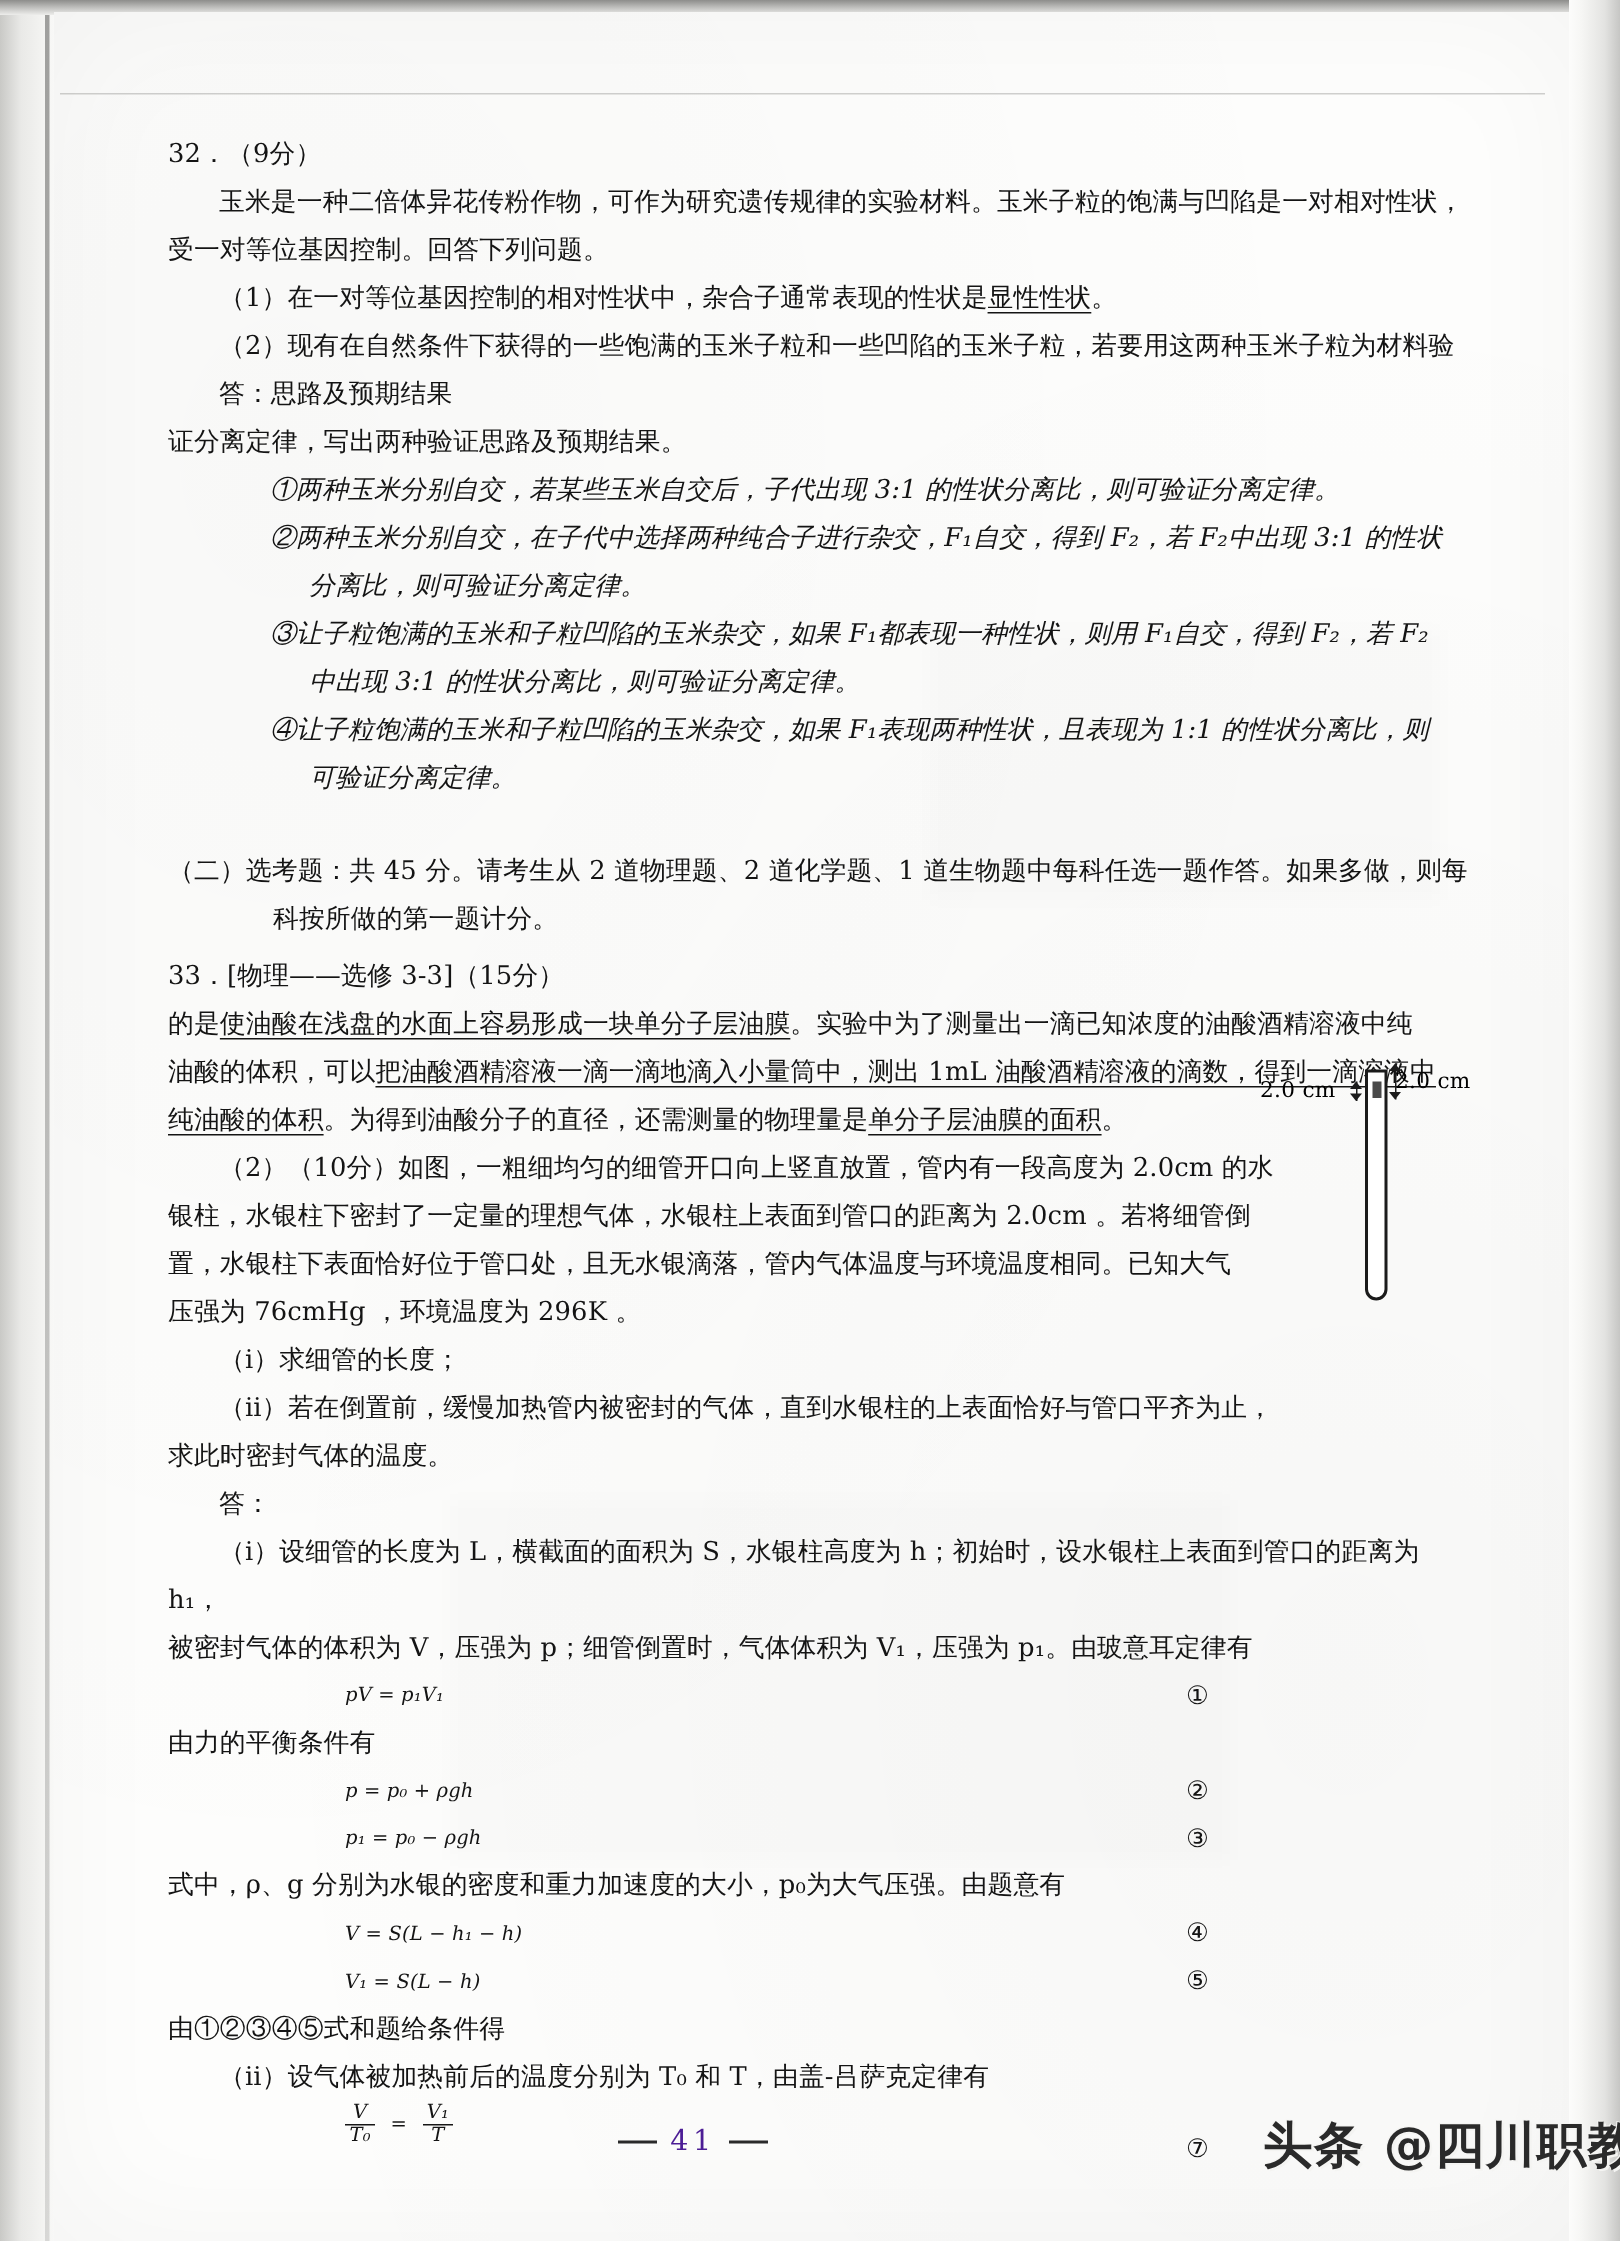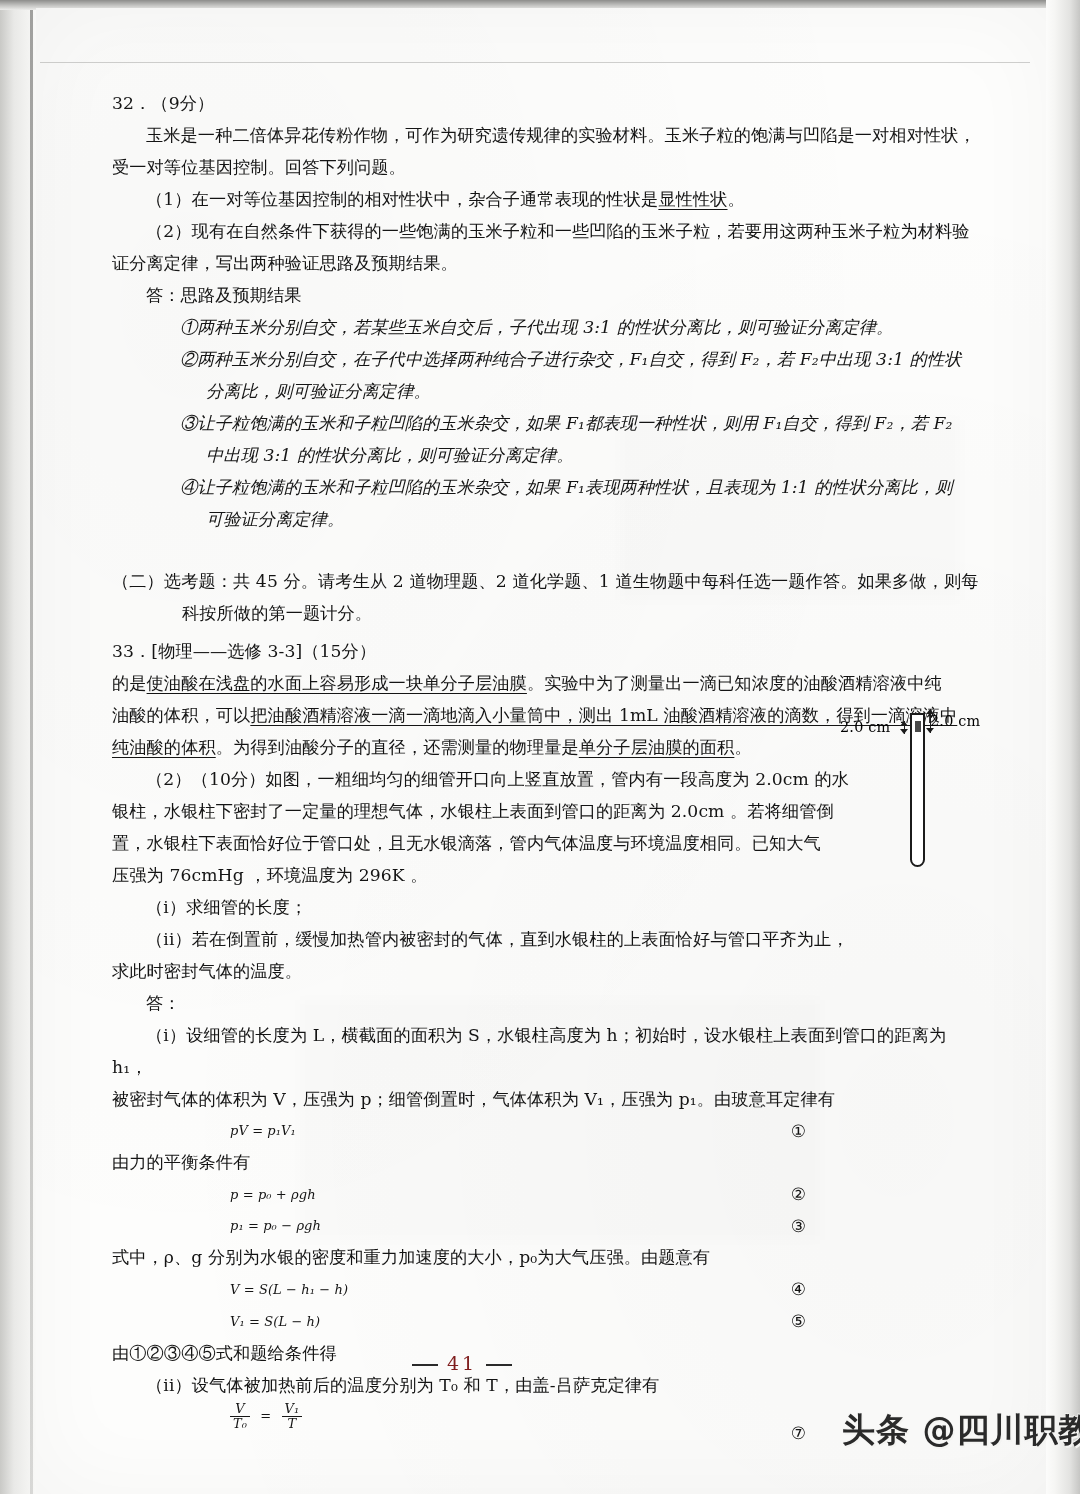--- a/index.html
+++ b/index.html
@@ -105,22 +105,22 @@
   .arrowpair { position:absolute; width:9px; }
   .arrowpair .stem { position:absolute; left:4px; top:0; width:1.3px; height:100%; background:#1b1b1b; }
   .arrowpair .ah { position:absolute; left:0; width:0; height:0; border-left:4.2px solid transparent; border-right:4.2px solid transparent; }
   .arrowpair .ah.up { top:0; border-bottom:5px solid #1b1b1b; }
   .arrowpair .ah.dn { bottom:0; border-top:5px solid #1b1b1b; }
   .ap-left { left:52px; top:20px; height:13px; }
   .ap-right{ left:78px; top:8px; height:24px; }
 
   
   .pagenum {
-    position:absolute; left:0; top:1352px; width:924px;
-    text-align:center; font-size:19px; letter-spacing:3px; color:#7f1d1d;
+    position:absolute; left:0; top:1416px; width:924px;
+    text-align:center; font-size:19px; letter-spacing:3px; color:#4c1d95;
   }
   .pagenum .dash { display:inline-block; width:26px; height:1.6px; background:#2a2a2a; vertical-align:middle; margin:0 9px; }
 
   
   .watermark{
     position:absolute; left:842px; top:1408px;
     font-family:"DejaVu Sans","Liberation Sans",sans-serif;
     font-weight:700; font-size:33px; letter-spacing:1px;
     color:#2a2a2a;
     text-shadow: 1.6px 1.6px 0 #f4f4f2, -0.6px -0.6px 0 #f4f4f2;
@@ -152,22 +152,22 @@
 
   <div class="content">
 
     <p class="ln">32．（9分）</p>
     <p class="ln ind1">玉米是一种二倍体异花传粉作物，可作为研究遗传规律的实验材料。玉米子粒的饱满与凹陷是一对相对性状，</p>
     <p class="ln">受一对等位基因控制。回答下列问题。</p>
 
     <p class="ln ind1"><span>（1）在一对等位基因控制的相对性状中，杂合子通常表现的性状是</span><span class="u">显性性状</span><span>。</span></p>
 
     <p class="ln ind1">（2）现有在自然条件下获得的一些饱满的玉米子粒和一些凹陷的玉米子粒，若要用这两种玉米子粒为材料验</p>
+    <p class="ln ind1">答：思路及预期结果</p>
     <p class="ln">证分离定律，写出两种验证思路及预期结果。</p>
-    <p class="ln ind1">答：思路及预期结果</p>
 
     <div class="olist">
       <p class="oitem"><span>①</span><span>两种玉米分别自交，若某些玉米自交后，子代出现 3:1 的性状分离比，则可验证分离定律。</span></p>
 
       <p class="oitem"><span>②</span><span>两种玉米分别自交，在子代中选择两种纯合子进行杂交，F₁自交，得到 F₂，若 F₂中出现 3:1 的性状</span></p>
       <p class="oitem" style="text-indent:0;">分离比，则可验证分离定律。</p>
 
       <p class="oitem"><span>③</span><span>让子粒饱满的玉米和子粒凹陷的玉米杂交，如果 F₁都表现一种性状，则用 F₁自交，得到 F₂，若 F₂</span></p>
       <p class="oitem" style="text-indent:0;">中出现 3:1 的性状分离比，则可验证分离定律。</p>
 

